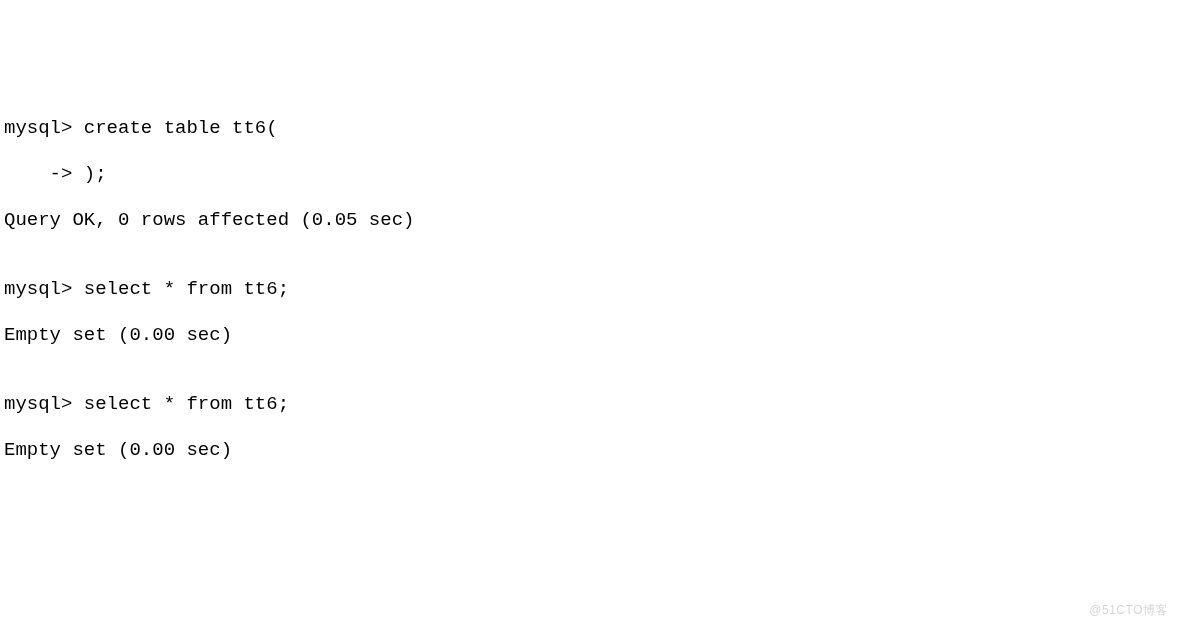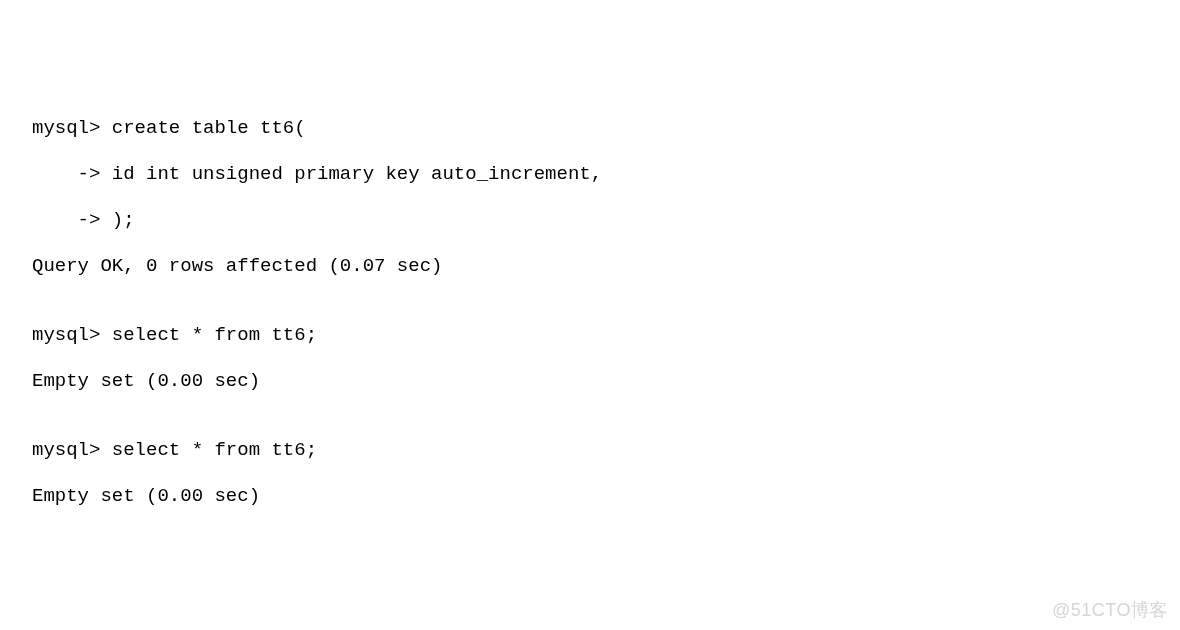--- a/index.html
+++ b/index.html
@@ -16,43 +16,41 @@
       padding: 2px 0 0 4px;
       width: 1180px;
       height: 630px;
       overflow: hidden;
       position: relative;
       white-space: pre;
     }
     .line {
       display: block;
       white-space: pre;
-      margin-left: 28px;
     }
     .watermark {
       position: absolute;
       right: 12px;
       bottom: 8px;
       color: #d6d6d6;
       font-family: Arial, "Microsoft YaHei", sans-serif;
-      font-size: 18px;
+      font-size: 12px;
       font-weight: 400;
       letter-spacing: 0.5px;
     }
   </style>
 </head>
 <body>
 
 
 
 <div>
 <span class="line">mysql&gt; create table tt6(</span>
-<span class="line">    -&gt; id int unsigned primary key auto_increment,</span>
 <span class="line">    -&gt; );</span>
-<span class="line">Query OK, 0 rows affected (0.07 sec)</span>
+<span class="line">Query OK, 0 rows affected (0.05 sec)</span>
 <span class="line"></span>
 <span class="line">mysql&gt; select * from tt6;</span>
 <span class="line">Empty set (0.00 sec)</span>
 <span class="line"></span>
 <span class="line">mysql&gt; select * from tt6;</span>
 <span class="line">Empty set (0.00 sec)</span>
 <span class="line"></span>
 
 <span class="line"></span>
 

